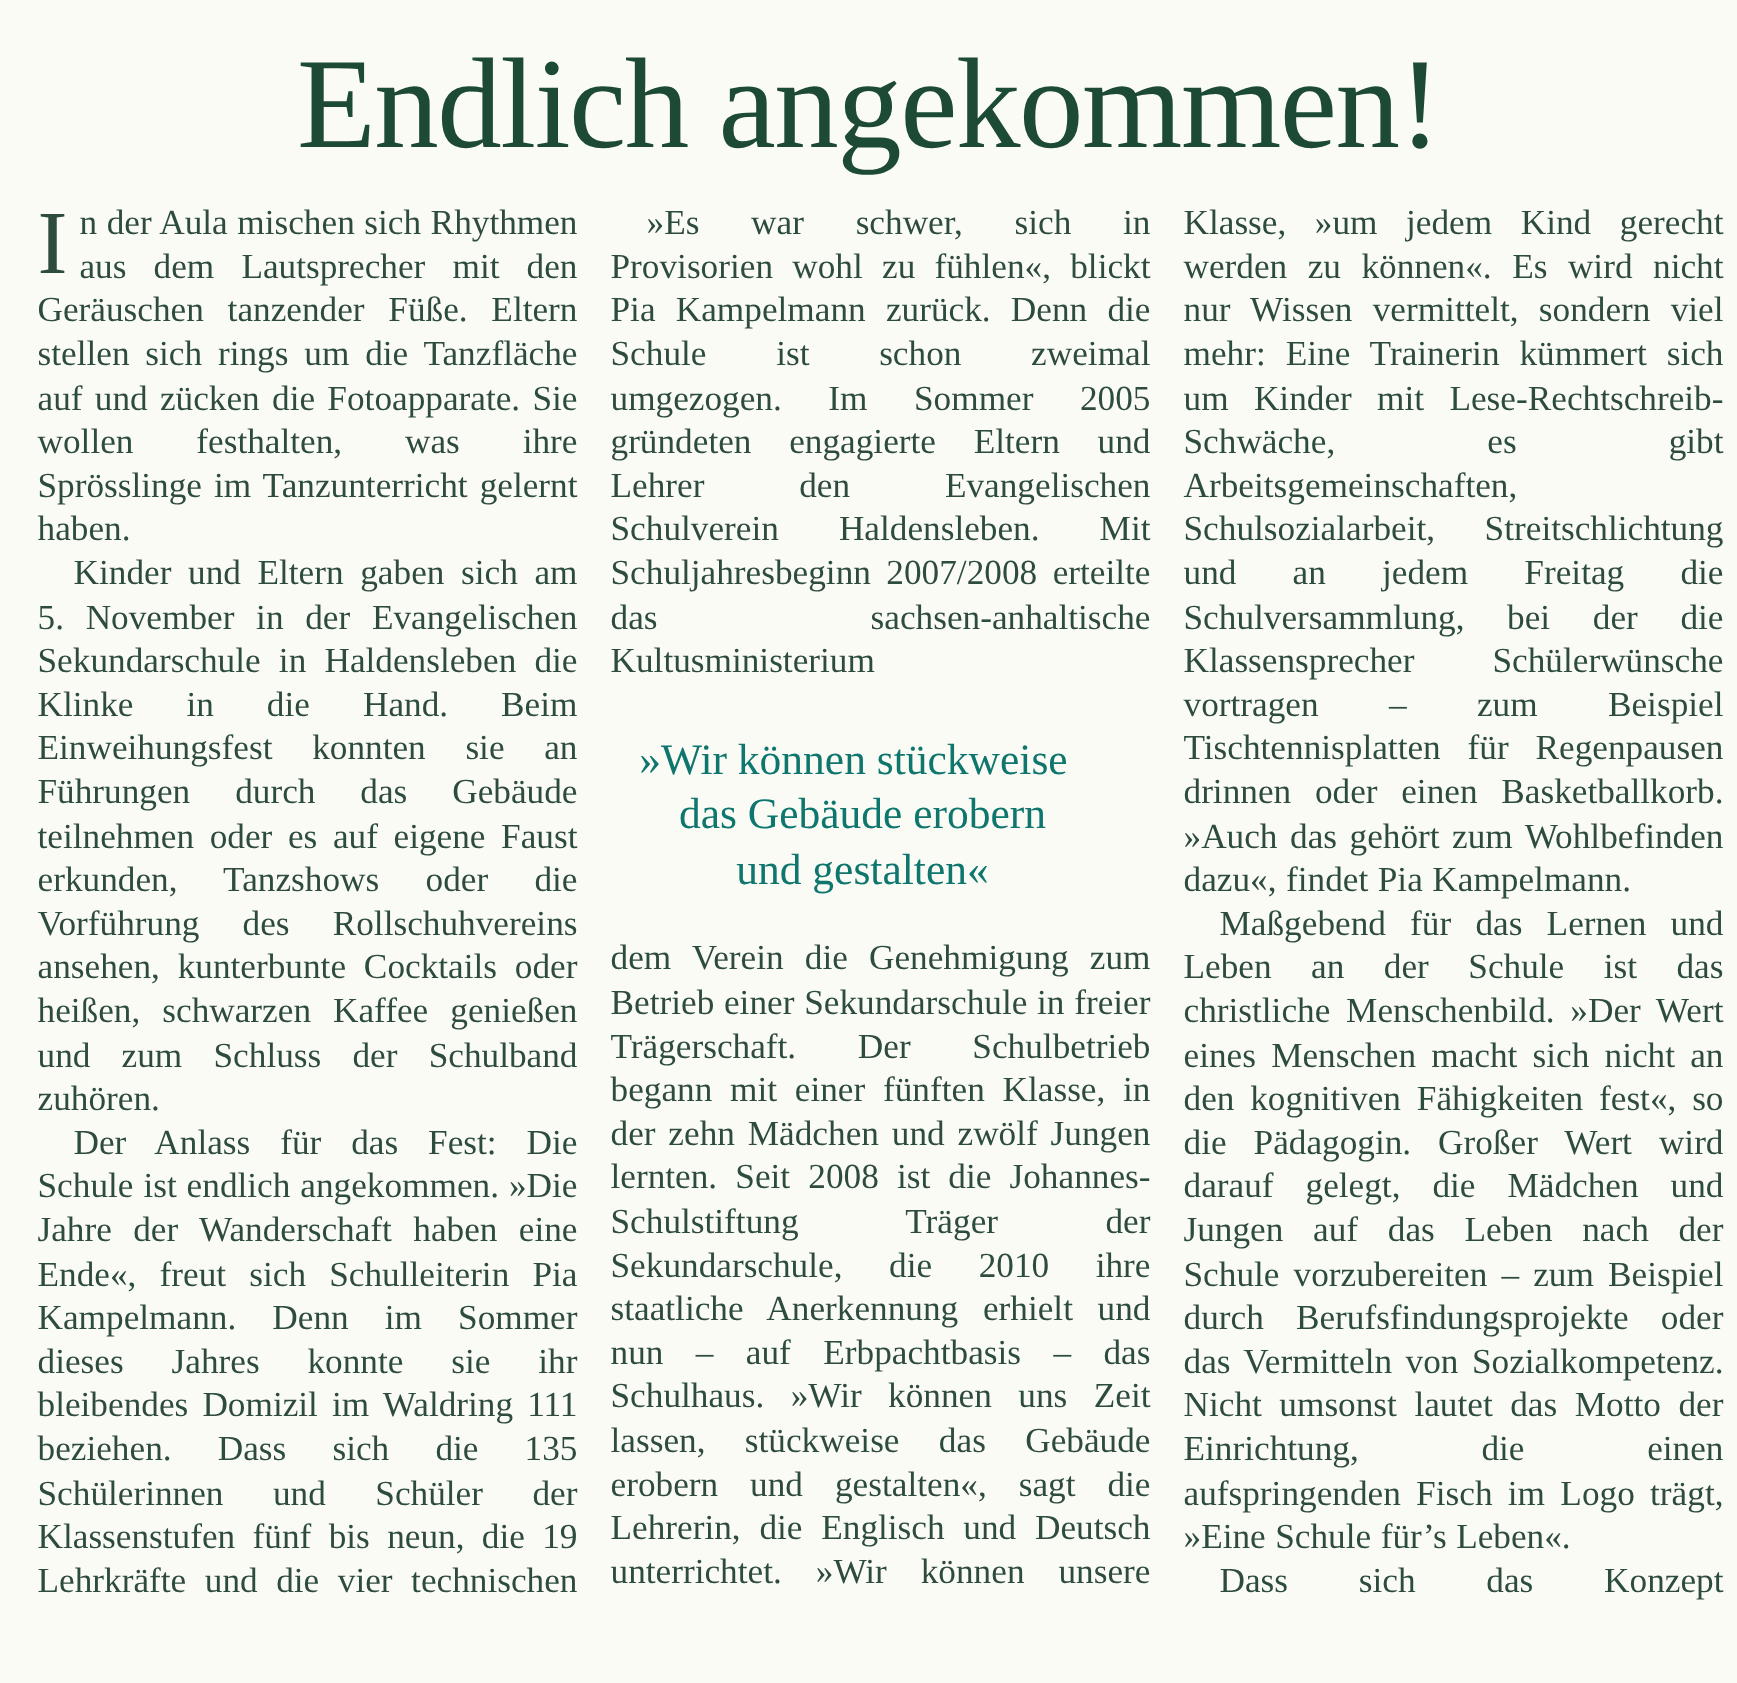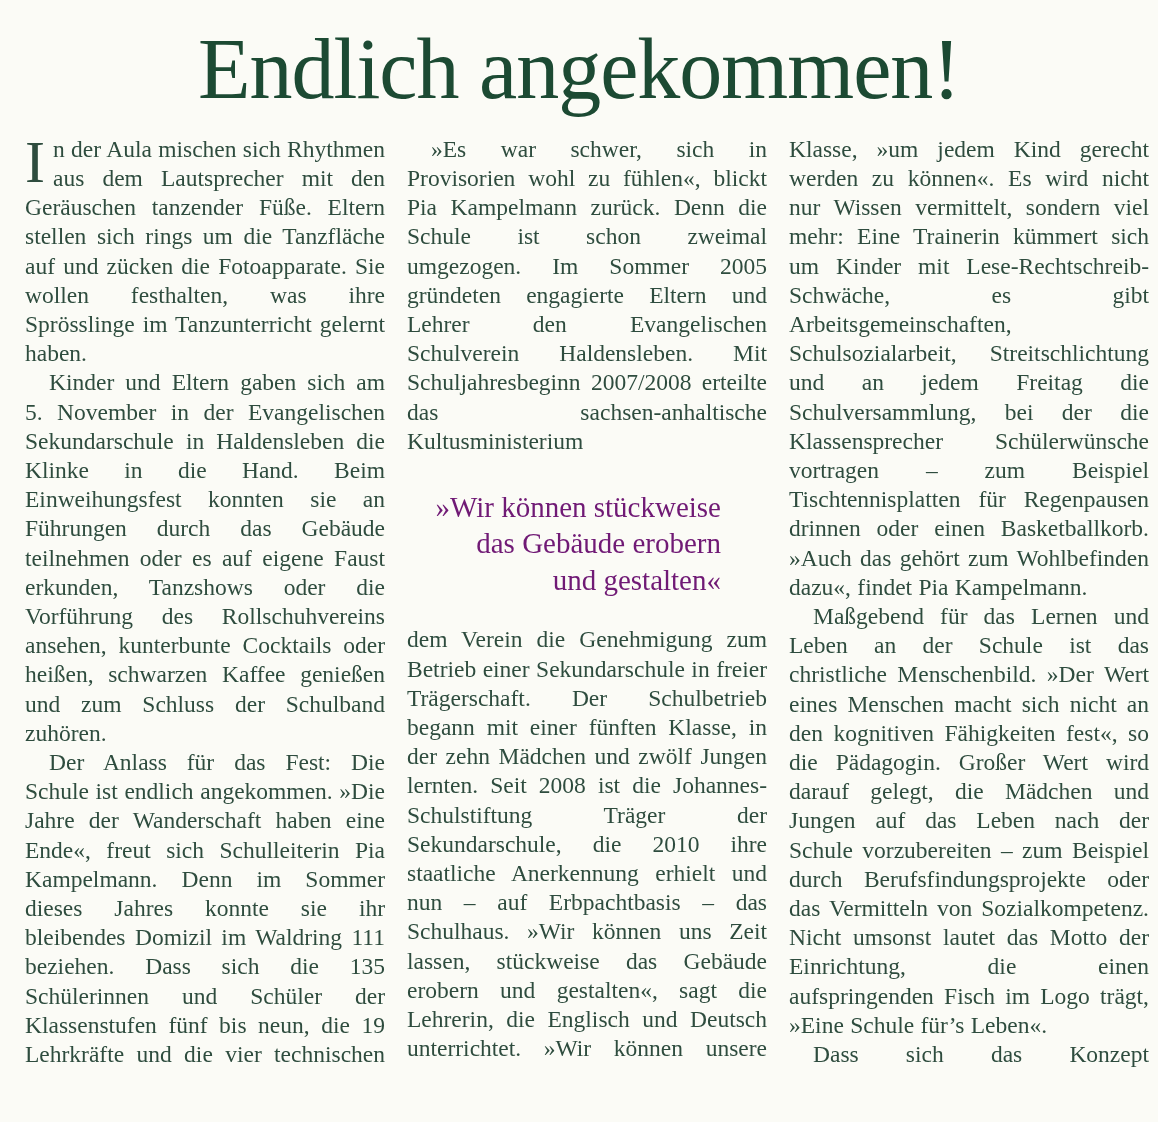--- a/index.html
+++ b/index.html
@@ -54,28 +54,28 @@
   }
   .para.indent { text-indent:24px; }
   .dropcap {
     float:left;
     font-size:60px;
     line-height:48px;
     padding:3px 8px 0 0;
     color:#2e4c3e;
   }
   .pull-quote {
-    color:#701a75;
+    color:#0f766e;
     font-size:29px;
     line-height:36.5px;
     max-width:308px;
     margin:33px 0 27px 6px;
     padding-left:16px;
     text-indent:-12px;
-    text-align:right;
+    text-align:center;
   }
 </style>
 </head>
 <body>
 
 <div class="page">
 
   <div class="masthead">
     <h1 class="headline">Endlich angekommen!</h1>
   </div>

